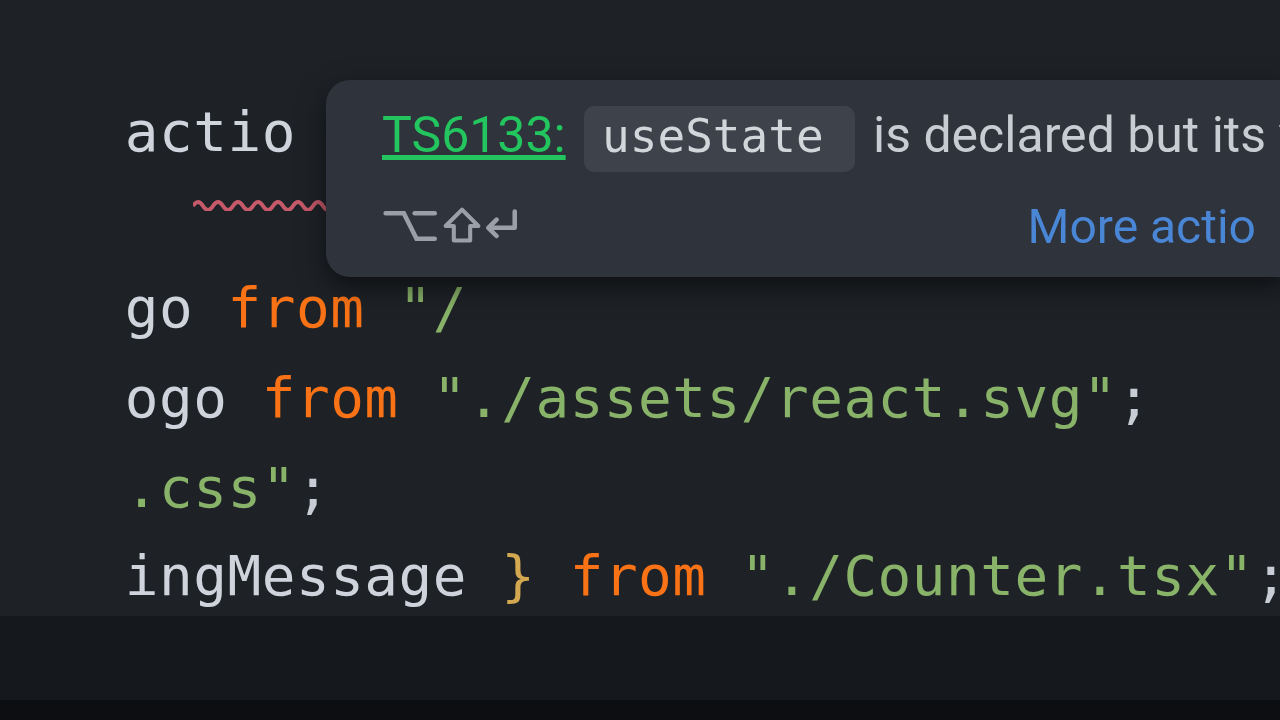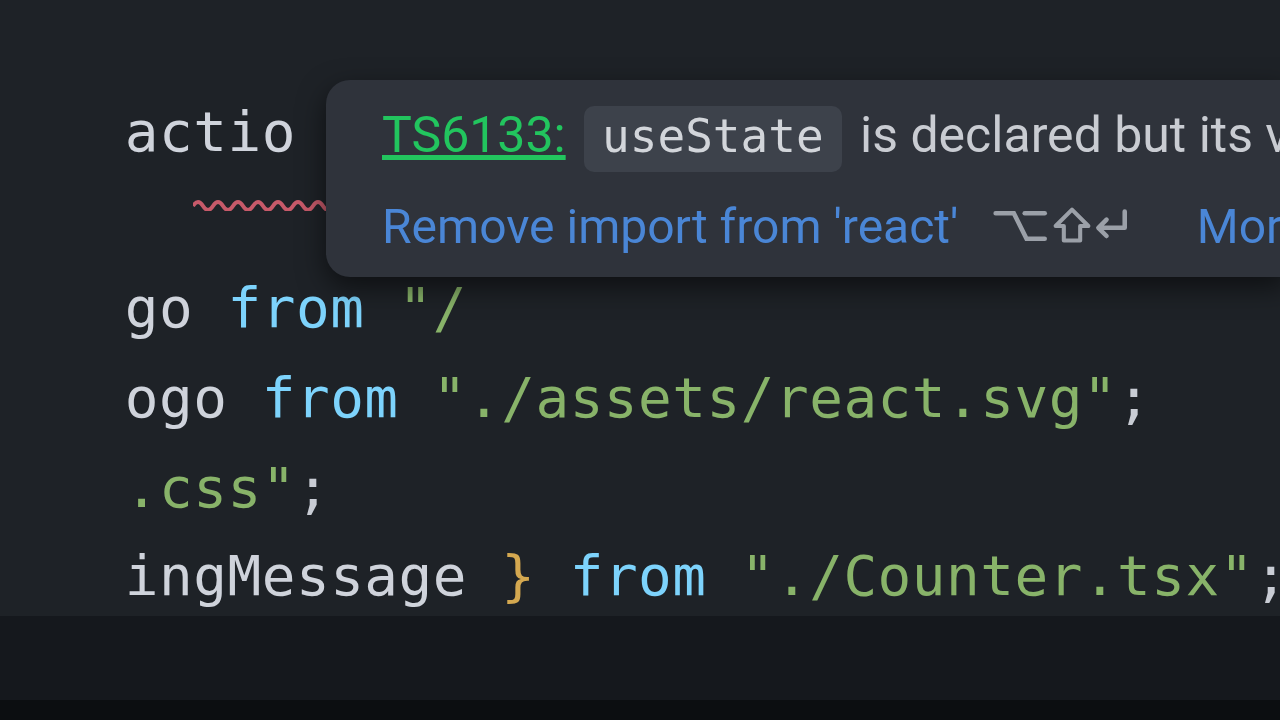--- a/index.html
+++ b/index.html
@@ -18,21 +18,21 @@
   }
   .code-line {
     font-size: 56px;
     line-height: 88px;
     white-space: pre;
     color: #c8ccd4;
     letter-spacing: 0.5px;
     position: relative;
   }
   .tok-ident  { color: #cfd3db; }
-  .tok-keyword{ color: #7dd3fc; }
+  .tok-keyword{ color: #f97316; }
   .tok-string { color: #88b369; }
   .tok-punct  { color: #c8ccd4; }
   .tok-brace  { color: #d4a850; }
 
   
   .squiggle {
     position: absolute;
     left: 0;
     top: 60px;
     width: 660px;
@@ -70,21 +70,21 @@
     font-size: 50px;
     line-height: 1.25;
     white-space: nowrap;
     margin-bottom: 26px;
   }
   .popup-msg .err-code { color: #22c55e; text-decoration: underline; }
   .popup-msg .chiplet {
     display: inline-block;
     background: #3d424b;
     border-radius: 10px;
-    padding: 2px 18px 6px 18px;
+    padding: 2px 31px 6px 18px;
     font-family: "SF Mono","Monaco","Menlo","Consolas",monospace;
     font-size: 46px;
     color: #d2d5da;
     vertical-align: baseline;
     margin: 0 6px;
   }
   .popup-actions {
     display: flex;
     align-items: center;
     gap: 34px;
@@ -172,21 +172,20 @@
   <div class="bottom-strip"></div>
   <div class="bottom-edge"></div>
 
   <div class="hover-popup">
     <div class="popup-msg">
       <span class="err-code">TS6133:</span>
       <span class="chiplet">useState</span>
       <span> is declared but its value is n</span>
     </div>
     <div class="popup-actions">
-      <span class="popup-link">Remove import from 'react'</span>
       <span class="kbd-hint">
         <svg viewBox="0 0 150 44">
 
           <path d="M4 8 h20 l14 28 h20" stroke="#9ba0a8" stroke-width="5" fill="none" stroke-linecap="round"></path>
           <line x1="36" y1="8" x2="58" y2="8" stroke="#9ba0a8" stroke-width="5" stroke-linecap="round"></line>
 
           <path d="M88 4 l18 18 h-9 v16 h-18 v-16 h-9 z" stroke="#9ba0a8" stroke-width="4.5" fill="none" stroke-linejoin="round"></path>
 
           <path d="M146 6 v18 h-26 m6 -9 l-9 9 l9 9" stroke="#9ba0a8" stroke-width="5" fill="none" stroke-linecap="round" stroke-linejoin="round"></path>
         </svg>

